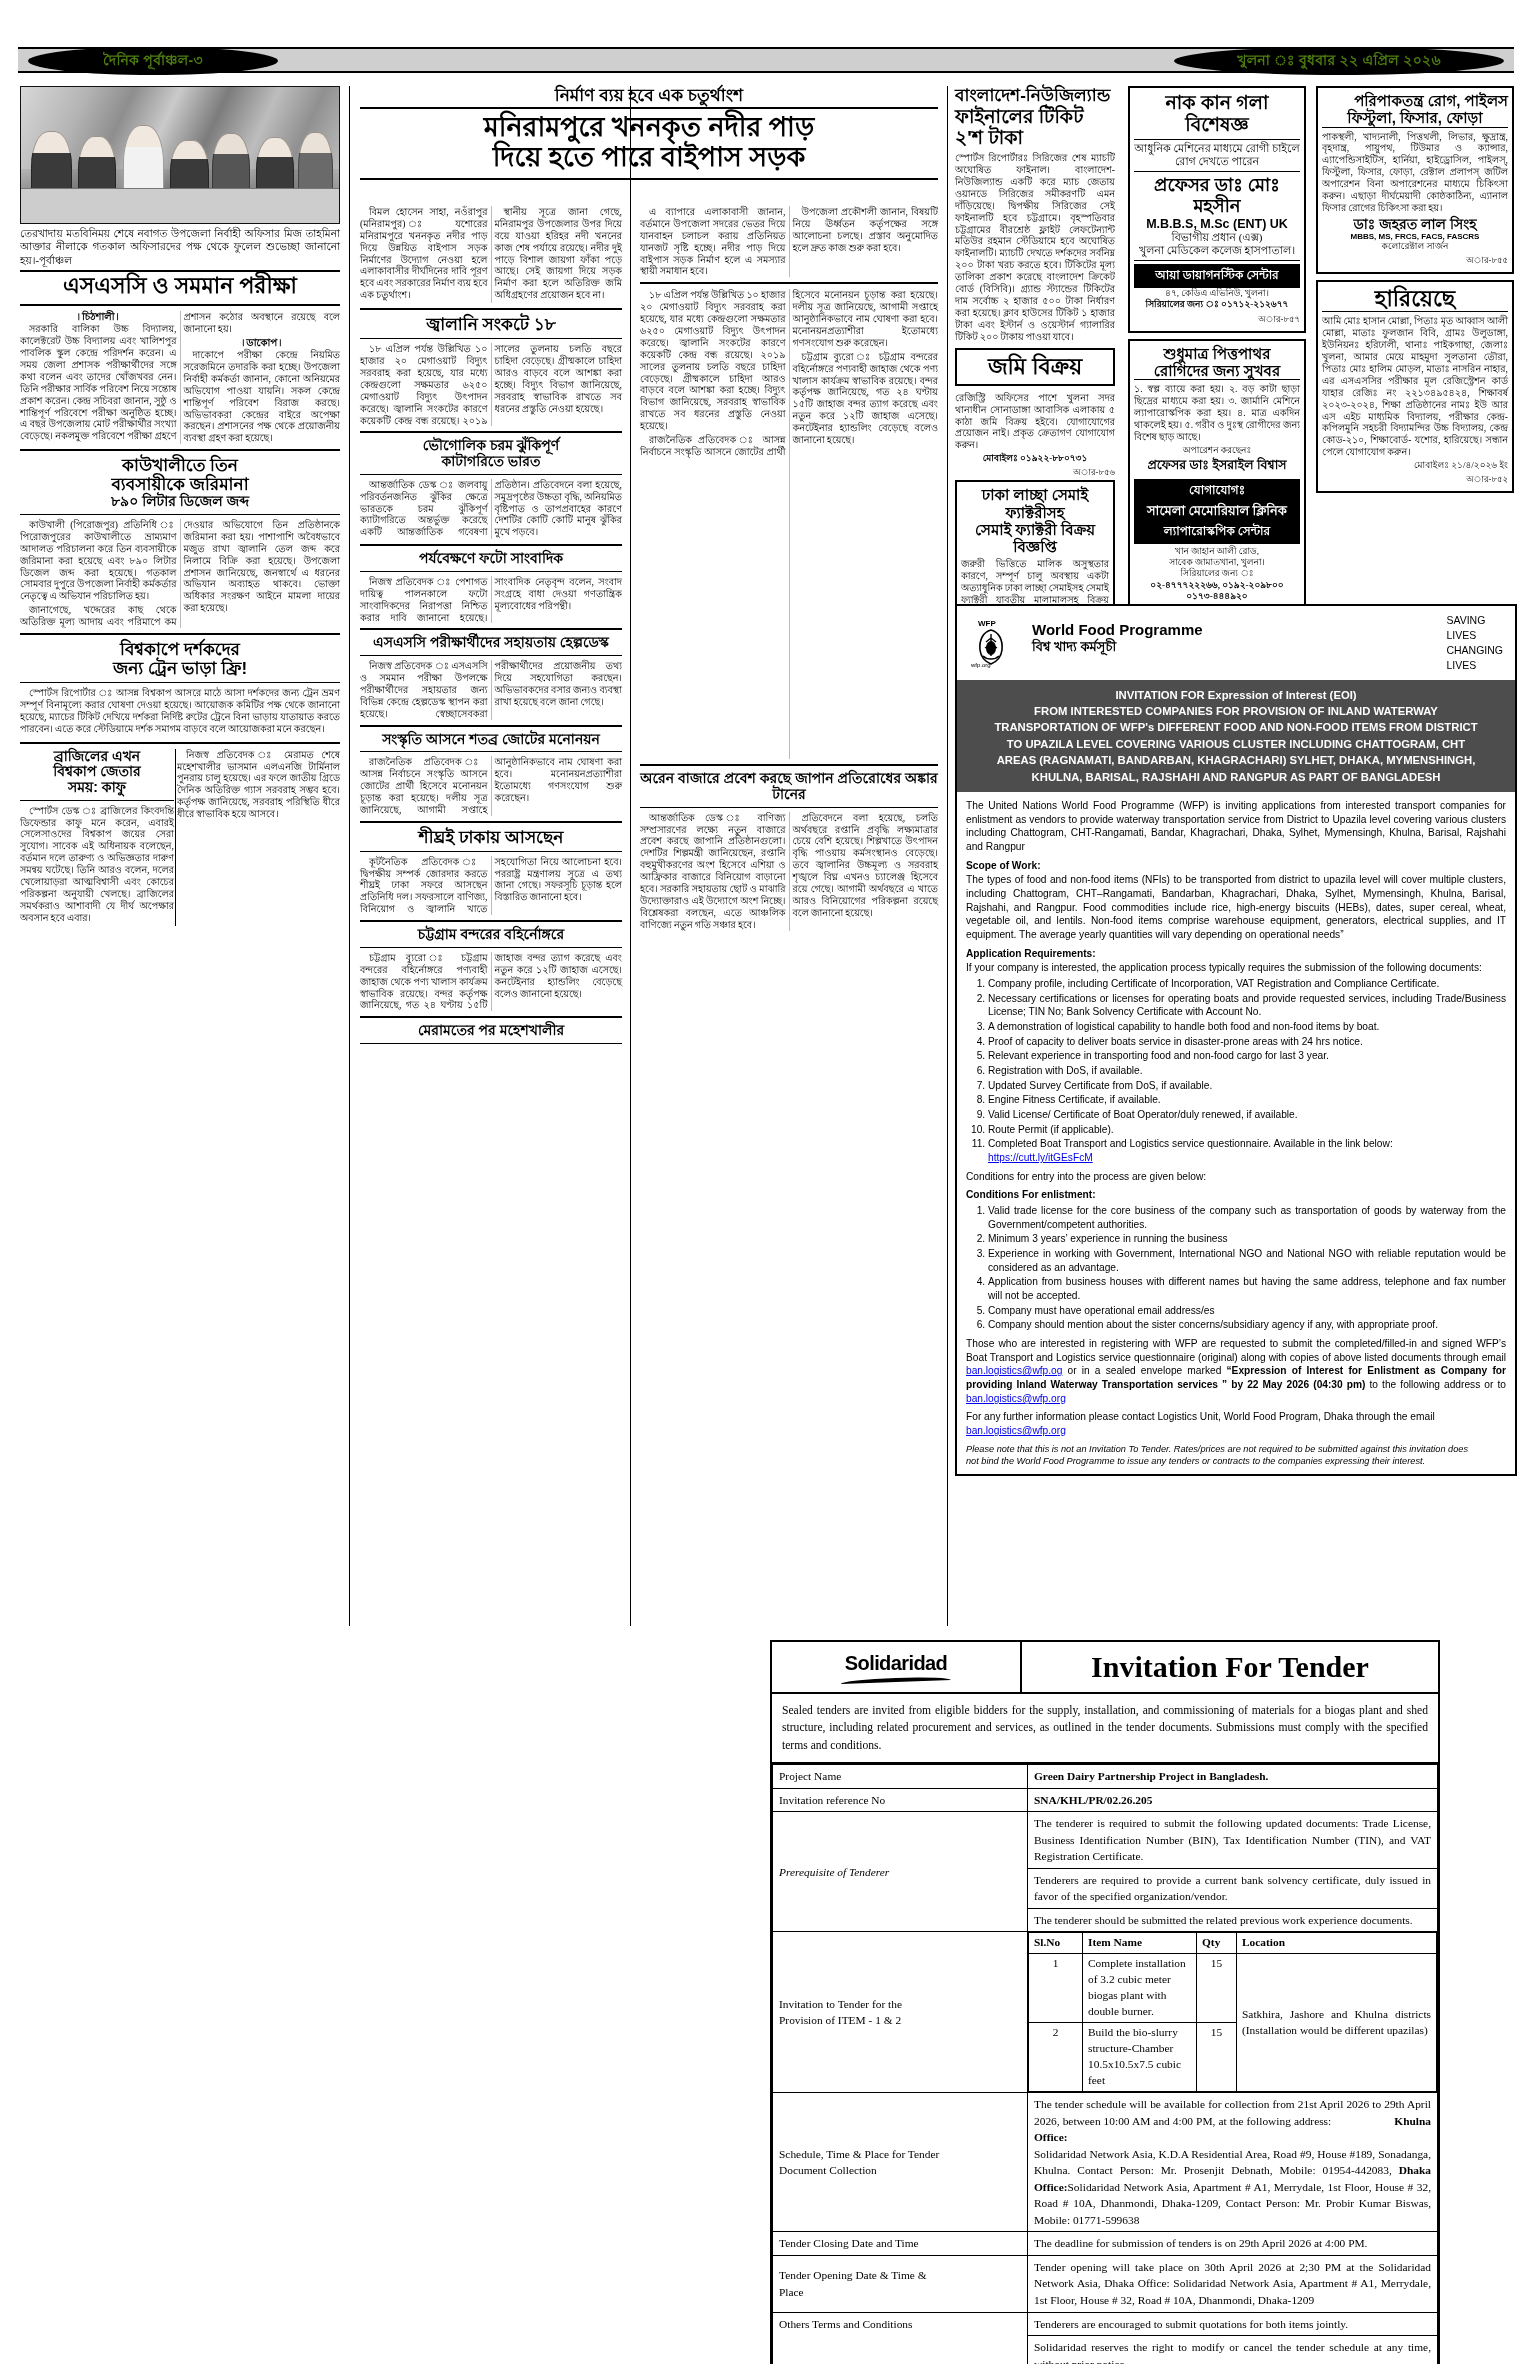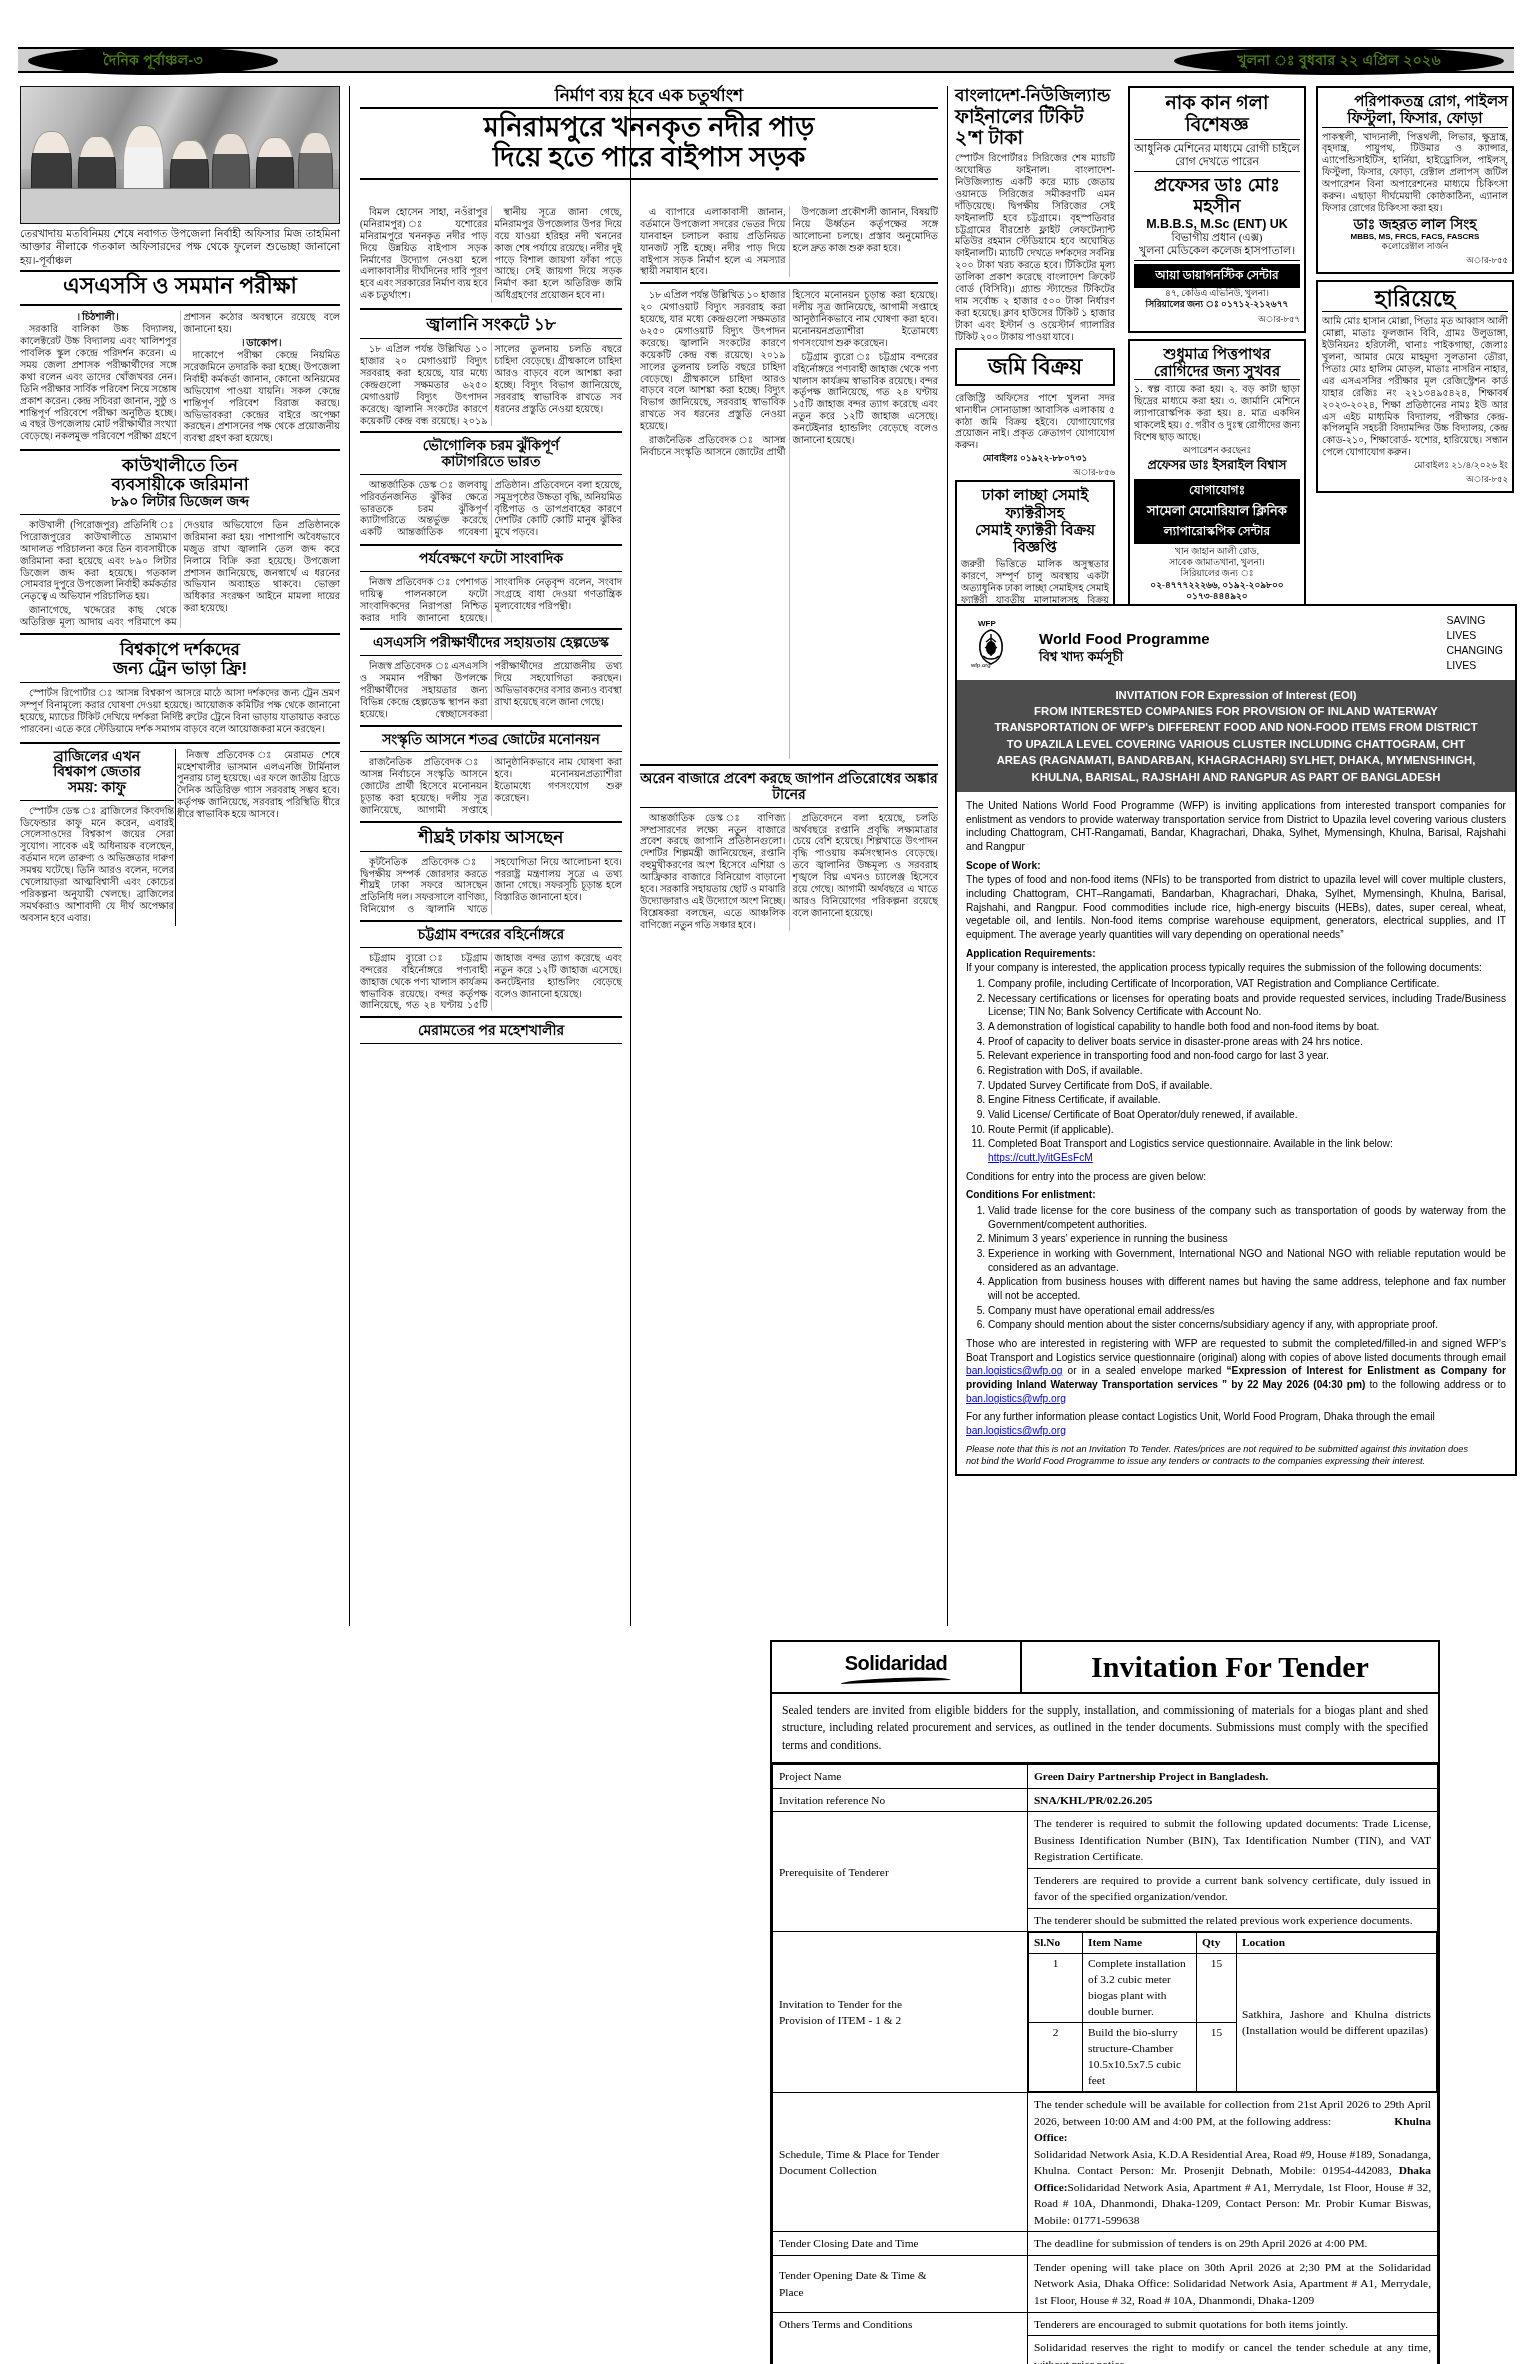--- a/index.html
+++ b/index.html
@@ -87,21 +87,21 @@
   .ad-inv { background:#000; color:#fff; padding:2px 3px; font-weight:bold; }
   .ad-sub { font-size:11px; line-height:1.25; }
   .ad-small { font-size:9px; line-height:1.25; }
   .ad-band { border-top:1.5px solid #000; border-bottom:1.5px solid #000; padding:2px 0; margin:3px 0; }
   .ad-ref { font-size:8.5px; text-align:right; margin-top:2px; }
 
   
   .wfp { border:2px solid #000; }
   .wfp-head { display:flex; align-items:center; justify-content:space-between;
     padding:7px 12px; background:#fff; }
-  .wfp-logo { display:flex; align-items:flex-end; gap:26px; }
+  .wfp-logo { display:flex; align-items:flex-start; gap:19px; }
   .wfp-mark { width:44px; height:46px; position:relative; }
   .wfp-mark .wtext { position:absolute; top:-1px; left:9px; font-size:8px;
     font-family:"Liberation Sans", sans-serif; font-weight:bold; }
   .wfp-mark .dot { position:absolute; bottom:-2px; left:2px; font-size:6px;
     font-family:"Liberation Sans", sans-serif; }
   .wfp-name { font-family:"Liberation Sans", sans-serif; font-weight:bold; font-size:15px; line-height:1.3; }
   .wfp-name small { display:block; font-size:13px; }
   .wfp-tag { font-family:"Liberation Sans", sans-serif; font-size:10.5px; line-height:1.42; text-align:left; }
   .wfp-banner {
     background:#4d4d4d; color:#fff; text-align:center;
@@ -496,21 +496,21 @@
       <tbody>
           <tr>
         <td class="lab">Project Name</td>
         <td class="b">Green Dairy Partnership Project in Bangladesh.</td>
       </tr>
       <tr>
         <td class="lab">Invitation reference No</td>
         <td class="b">SNA/KHL/PR/02.26.205</td>
       </tr>
       <tr>
-        <td class="lab" rowspan="3" style="vertical-align:middle;">Prerequisite of Tenderer</td>
+        <td class="lab" rowspan="3" style="vertical-align:middle;font-style:italic;">Prerequisite of Tenderer</td>
         <td class="just">The tenderer is required to submit the following updated documents: Trade License, Business Identification Number (BIN), Tax Identification Number (TIN), and VAT Registration Certificate.</td>
       </tr>
       <tr>
         <td class="just">Tenderers are required to provide a current bank solvency certificate, duly issued in favor of the specified organization/vendor.</td>
       </tr>
       <tr>
         <td class="just">The tenderer should be submitted the related previous work experience documents.</td>
       </tr>
       <tr>
         <td class="lab" style="vertical-align:middle;">

